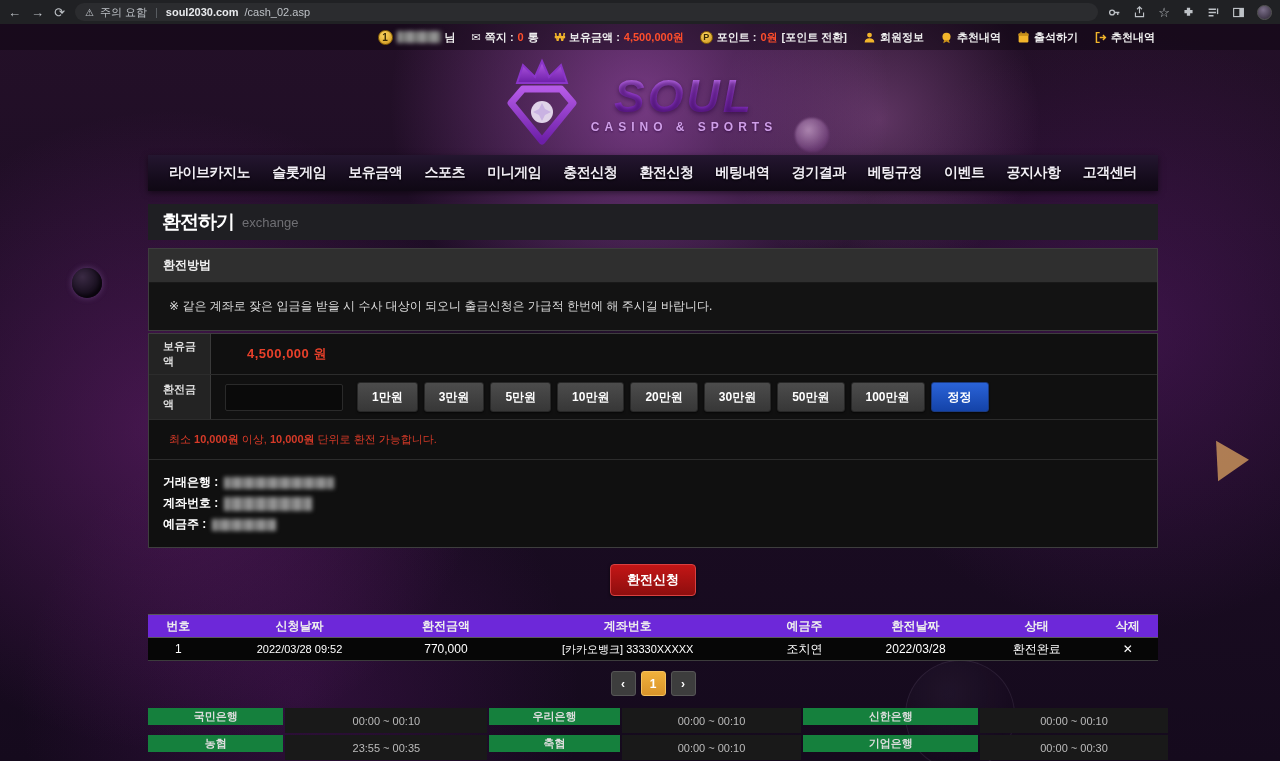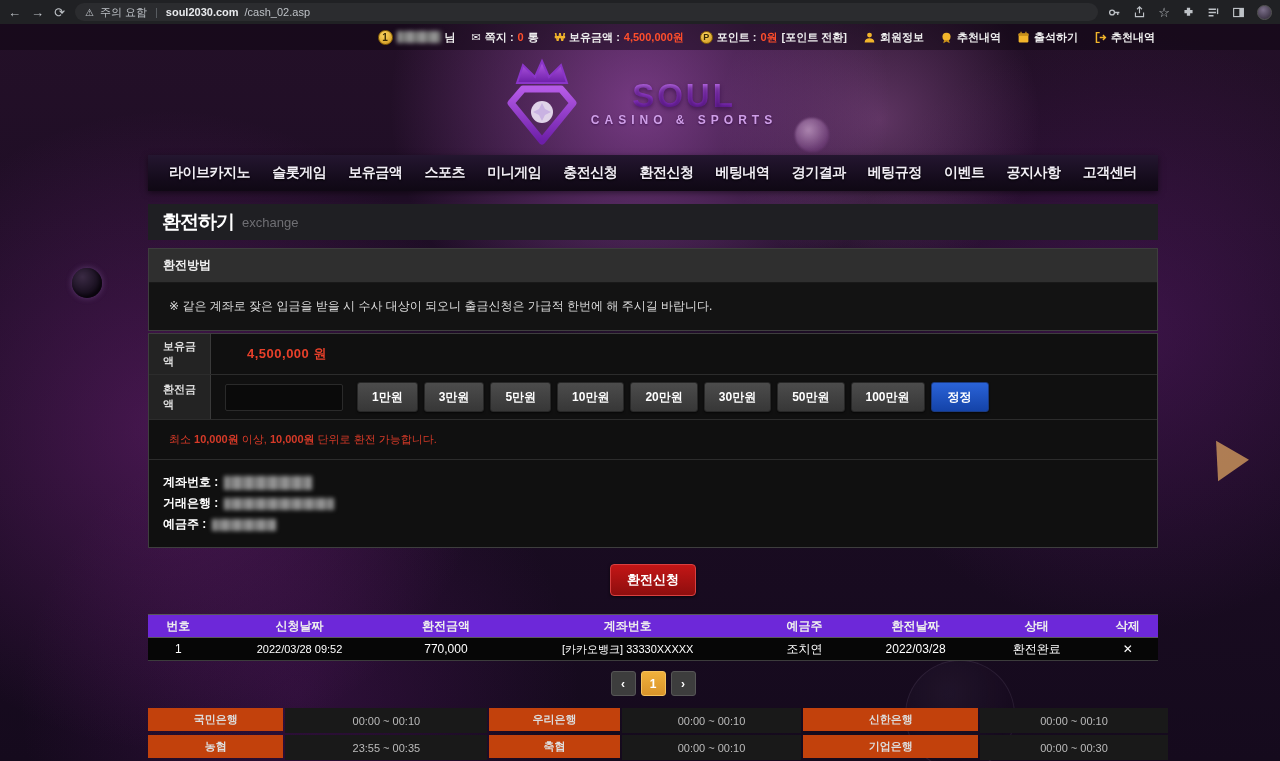--- a/index.html
+++ b/index.html
@@ -49,24 +49,24 @@
   .redact { display:inline-block; height:12px; background:repeating-linear-gradient(90deg,#9a9a9a 0 4px,#6f6f6f 4px 8px,#858585 8px 12px); filter:blur(2px); border-radius:1px; vertical-align:middle; }
   .num-hot { color:#ff4e2b; }
   .gold { color:#f2b52b; }
   .gicon { width:13px; height:13px; display:inline-flex; }
   .gicon svg { width:13px; height:13px; }
 
   
   .siteheader { height:105px; position:relative; z-index:3; display:flex; align-items:center; justify-content:center; }
   .logo { display:flex; align-items:center; gap:10px; }
   .logo-text { display:flex; flex-direction:column; align-items:center; line-height:1; }
-  .logo-soul { font-size:33px; font-weight:bold; letter-spacing:3px;
+  .logo-soul { font-size:46px; font-weight:bold; letter-spacing:3px;
     background:linear-gradient(180deg,#c77df0 0%,#9a3fd6 45%,#6d1fa8 100%);
     -webkit-background-clip:text; background-clip:text; color:transparent;
-    text-shadow:0 2px 4px rgba(40,0,60,.55); }
+    text-shadow:0 2px 4px rgba(40,0,60,.55);font-style:italic; }
   .logo-sub { font-size:12px; font-weight:bold; letter-spacing:5px; color:#cf9fe8; margin-top:2px;
     text-shadow:0 1px 2px rgba(40,0,60,.6); }
 
   
   .wrap { width:1010px; margin-left:148px; position:relative; z-index:3; }
   .nav { height:36px; background:linear-gradient(180deg,#241630,#140b1b 70%,#0f0814);
     display:flex; align-items:center; justify-content:space-around; padding:0 10px;
     box-shadow:0 2px 6px rgba(0,0,0,.5); }
   .nav-item { font-size:14px; font-weight:bold; color:#f2eef6; cursor:pointer; letter-spacing:-0.5px; text-shadow:0 1px 2px #000; }
 
@@ -111,21 +111,21 @@
 
   
   .pager { display:flex; justify-content:center; gap:5px; margin-top:10px; }
   .pg { width:25px; height:25px; border-radius:3px; background:#3d3d3d; border:1px solid #565656;
     color:#fff; font-size:12px; font-weight:bold; display:flex; align-items:center; justify-content:center; cursor:pointer; }
   .pg.active { background:linear-gradient(180deg,#f0b13c,#d9942a); border-color:#f4c15c; }
 
   
   .banks { margin-top:12px; display:grid; grid-template-columns:13.4% 20% 12.9% 17.8% 17.3% 18.6%;
     gap:2px; background:transparent; font-size:11px; }
-  .bk-name { background:#c2410c; color:#ddd; height:23px; display:flex; align-items:center; justify-content:center; font-weight:bold; }
+  .bk-name { background:#15803d; color:#ddd; height:17px; display:flex; align-items:center; justify-content:center; font-weight:bold; }
   .bk-time { background:#191919; color:#bbb; height:25px; display:flex; align-items:center; justify-content:center; }
 </style>
 </head>
 <body>
 
 <div class="deco deco-ring"></div>
 <div class="deco deco-tri"></div>
 <div class="deco deco-bokeh"></div>
 <div class="deco deco-circle2"></div>
 
@@ -308,26 +308,26 @@
         <button class="chip">50만원</button>
         <button class="chip">100만원</button>
         <button class="chip blue">정정</button>
       </div>
     </div>
     <div class="minnote">
       <span>최소 </span><b>10,000원</b><span> 이상, </span><b>10,000원</b><span>  단위로 환전 가능합니다.</span>
     </div>
     <div class="acct">
       <div class="acct-line">
+        <span class="al">거래은행 :</span>
+        <span class="redact" style="width:110px"></span>
+      </div>
+      <div class="acct-line">
         <span class="al">계좌번호 :</span>
         <span class="redact" style="width:88px;height:14px"></span>
-      </div>
-      <div class="acct-line">
-        <span class="al">거래은행 :</span>
-        <span class="redact" style="width:110px"></span>
       </div>
       <div class="acct-line">
         <span class="al">예금주 :</span>
         <span class="redact" style="width:64px"></span>
       </div>
     </div>
   </div>
 
   <div class="submit-wrap">
     <button class="btn-submit">환전신청</button>

